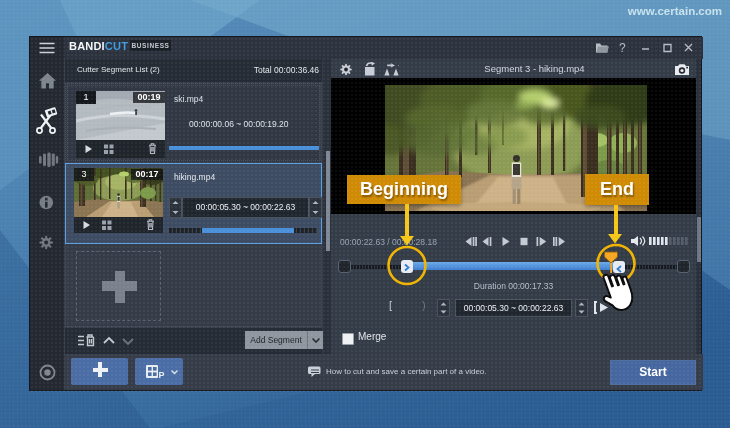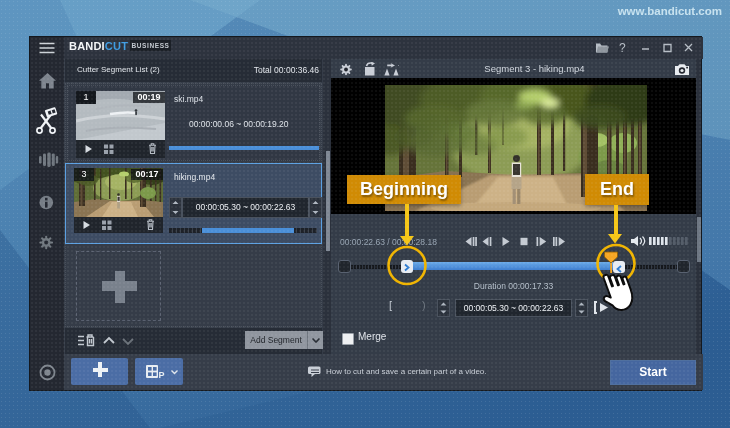--- a/index.html
+++ b/index.html
@@ -36,21 +36,21 @@
   <polygon points="400,60 730,140 730,290" fill="#6097c2" opacity="0.4"></polygon>
   <polygon points="0,230 0,428 150,428" fill="#28588c" opacity="0.4"></polygon>
   <polygon points="160,428 730,428 730,290" fill="#2d5f94" opacity="0.5"></polygon>
   <defs>
       <pattern id="dots" width="4" height="4" patternUnits="userSpaceOnUse">
         <rect x="1" y="1" width="1" height="1" fill="#ffffff" opacity="0.10"></rect>
       </pattern>
     </defs>
   <rect width="730" height="428" fill="url(#dots)"></rect>
 </svg>
-<div class="url">www.bandicut.com</div>
+<div class="url">www.certain.com</div>
 <div id="win">
   <div id="sidebar">
     <svg width="34" height="353" viewBox="0 0 34 353">
       <g stroke="#cdd2d8" stroke-width="1.6">
         <path d="M9.5 6.5h15M9.5 11h15M9.5 15.5h15"></path>
       </g>
       <path d="M17.5 36l-8.5 7.8h2.3v7.7h4.7v-5.2h3v5.2h4.7v-7.7h2.3z" fill="#7d848d"></path>
       <g transform="translate(0,3)">
         <g stroke="#f0f3f6" fill="none">
           <path d="M10.5 88.5 L21 74.5" stroke-width="2.2"></path>

